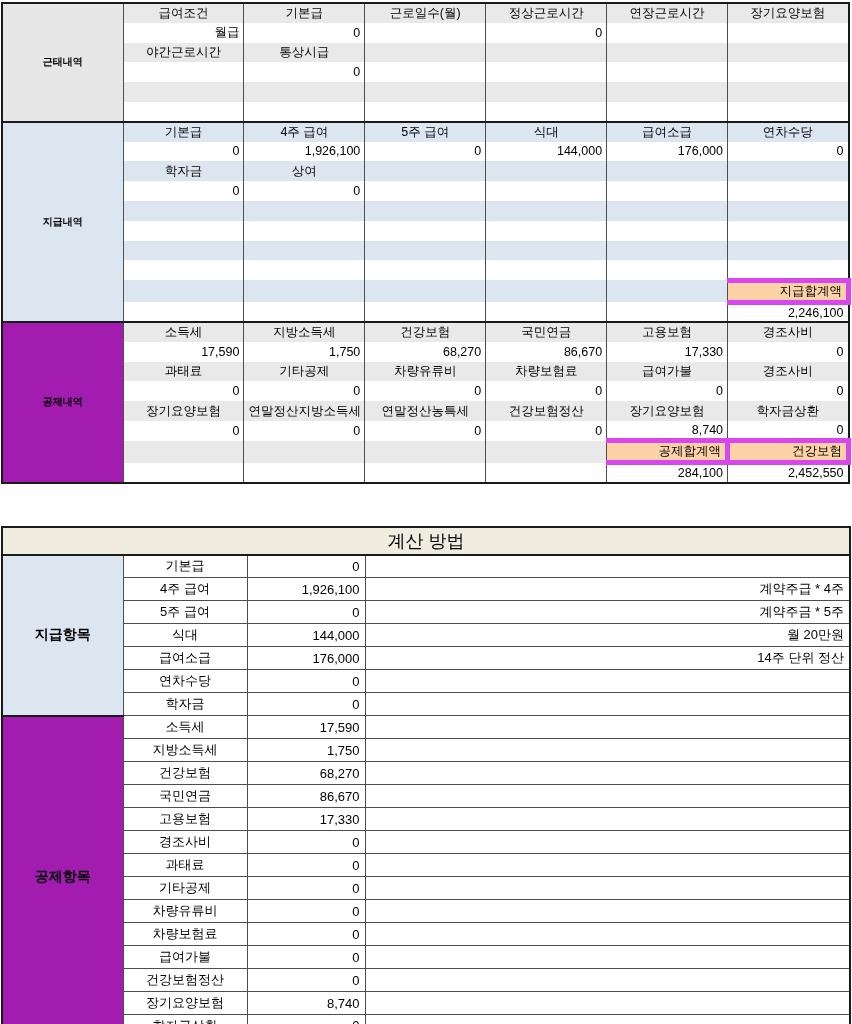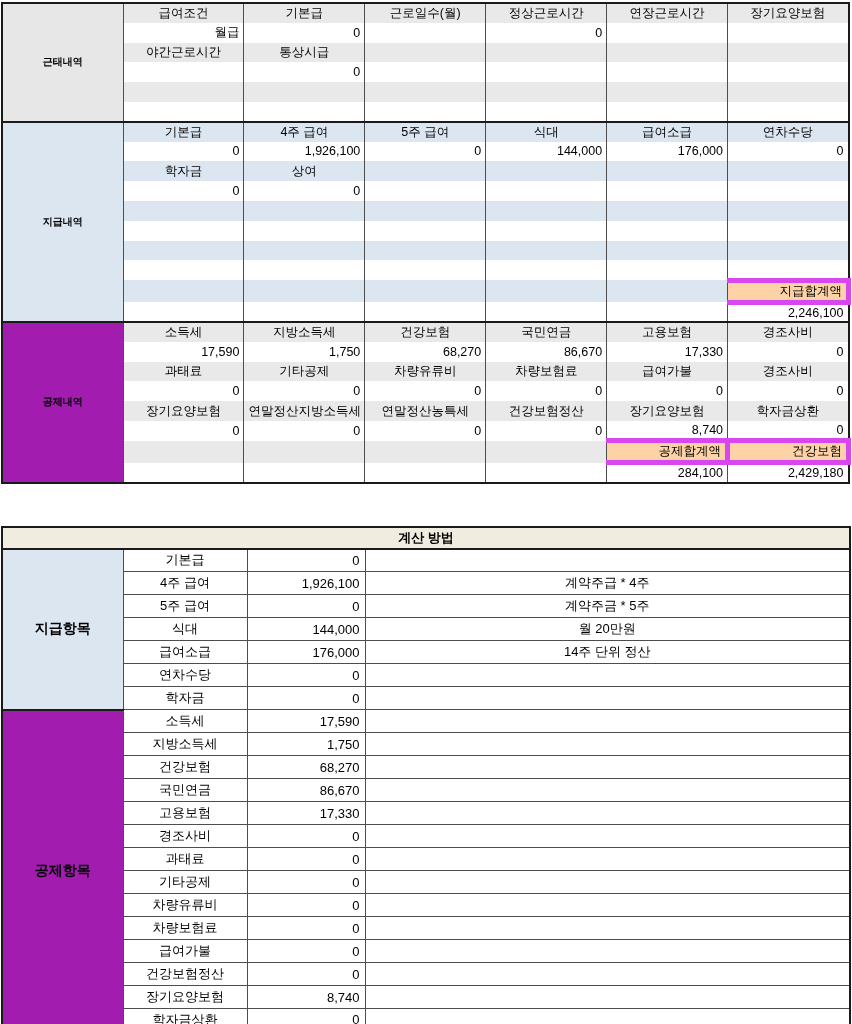--- a/index.html
+++ b/index.html
@@ -25,31 +25,31 @@
   .band-blue { background: #dce6f1; }
   .label-gray  { background: #e7e7e7; }
   .label-blue  { background: #dce6f1; }
   .label-gray2 { background: #a21caf; }
   .hl { background: #fcd2a6; font-weight: normal; text-align: right; border: 5px solid #d946ef; }
 
   
   .calc-table { margin-top: 42px; border: 2px solid #1a1a1a; }
   .calc-table td, .calc-table th { white-space: nowrap; overflow: hidden; }
   .calc-title {
-    height: 21px; background: #f0ede0; font-weight: bold; font-size: 13px;
+    height: 21px; background: #f0ede0; font-weight: normal; font-size: 18px;
     text-align: center; border-bottom: 2px solid #1a1a1a;
   }
   .calc-table tbody td { height: 23px; border: 1px solid #4d4d4d; padding: 0 5px; font-size: 13px; }
   .calc-table .sec-label {
     font-weight: bold; font-size: 14px; text-align: center;
     border-right: 1px solid #4d4d4d; border-left: none; margin-left: 16px;
   }
   .calc-item  { text-align: center; }
   .calc-value { text-align: right; }
-  .calc-note  { text-align: center; }
+  .calc-note  { text-align: right; }
 </style>
 </head>
 <body>
 
 <div>
 
   <table class="summary-table">
     <colgroup>
       <col style="width:121px">
       <col>
@@ -246,21 +246,21 @@
           <td class="band band-gray2"></td>
           <td class="band band-gray2 hl">공제합계액</td>
           <td class="band band-gray2 hl">건강보험</td>
         </tr>
         <tr>
           <td class="plain"></td>
           <td class="plain"></td>
           <td class="plain"></td>
           <td class="plain"></td>
           <td class="plain">284,100</td>
-          <td class="plain">2,429,180</td>
+          <td class="plain">2,452,550</td>
         </tr>
       </tbody>
   </table>
 
   <table class="calc-table">
     <colgroup>
       <col style="width:121px">
       <col style="width:124px">
       <col style="width:118px">
       <col>

